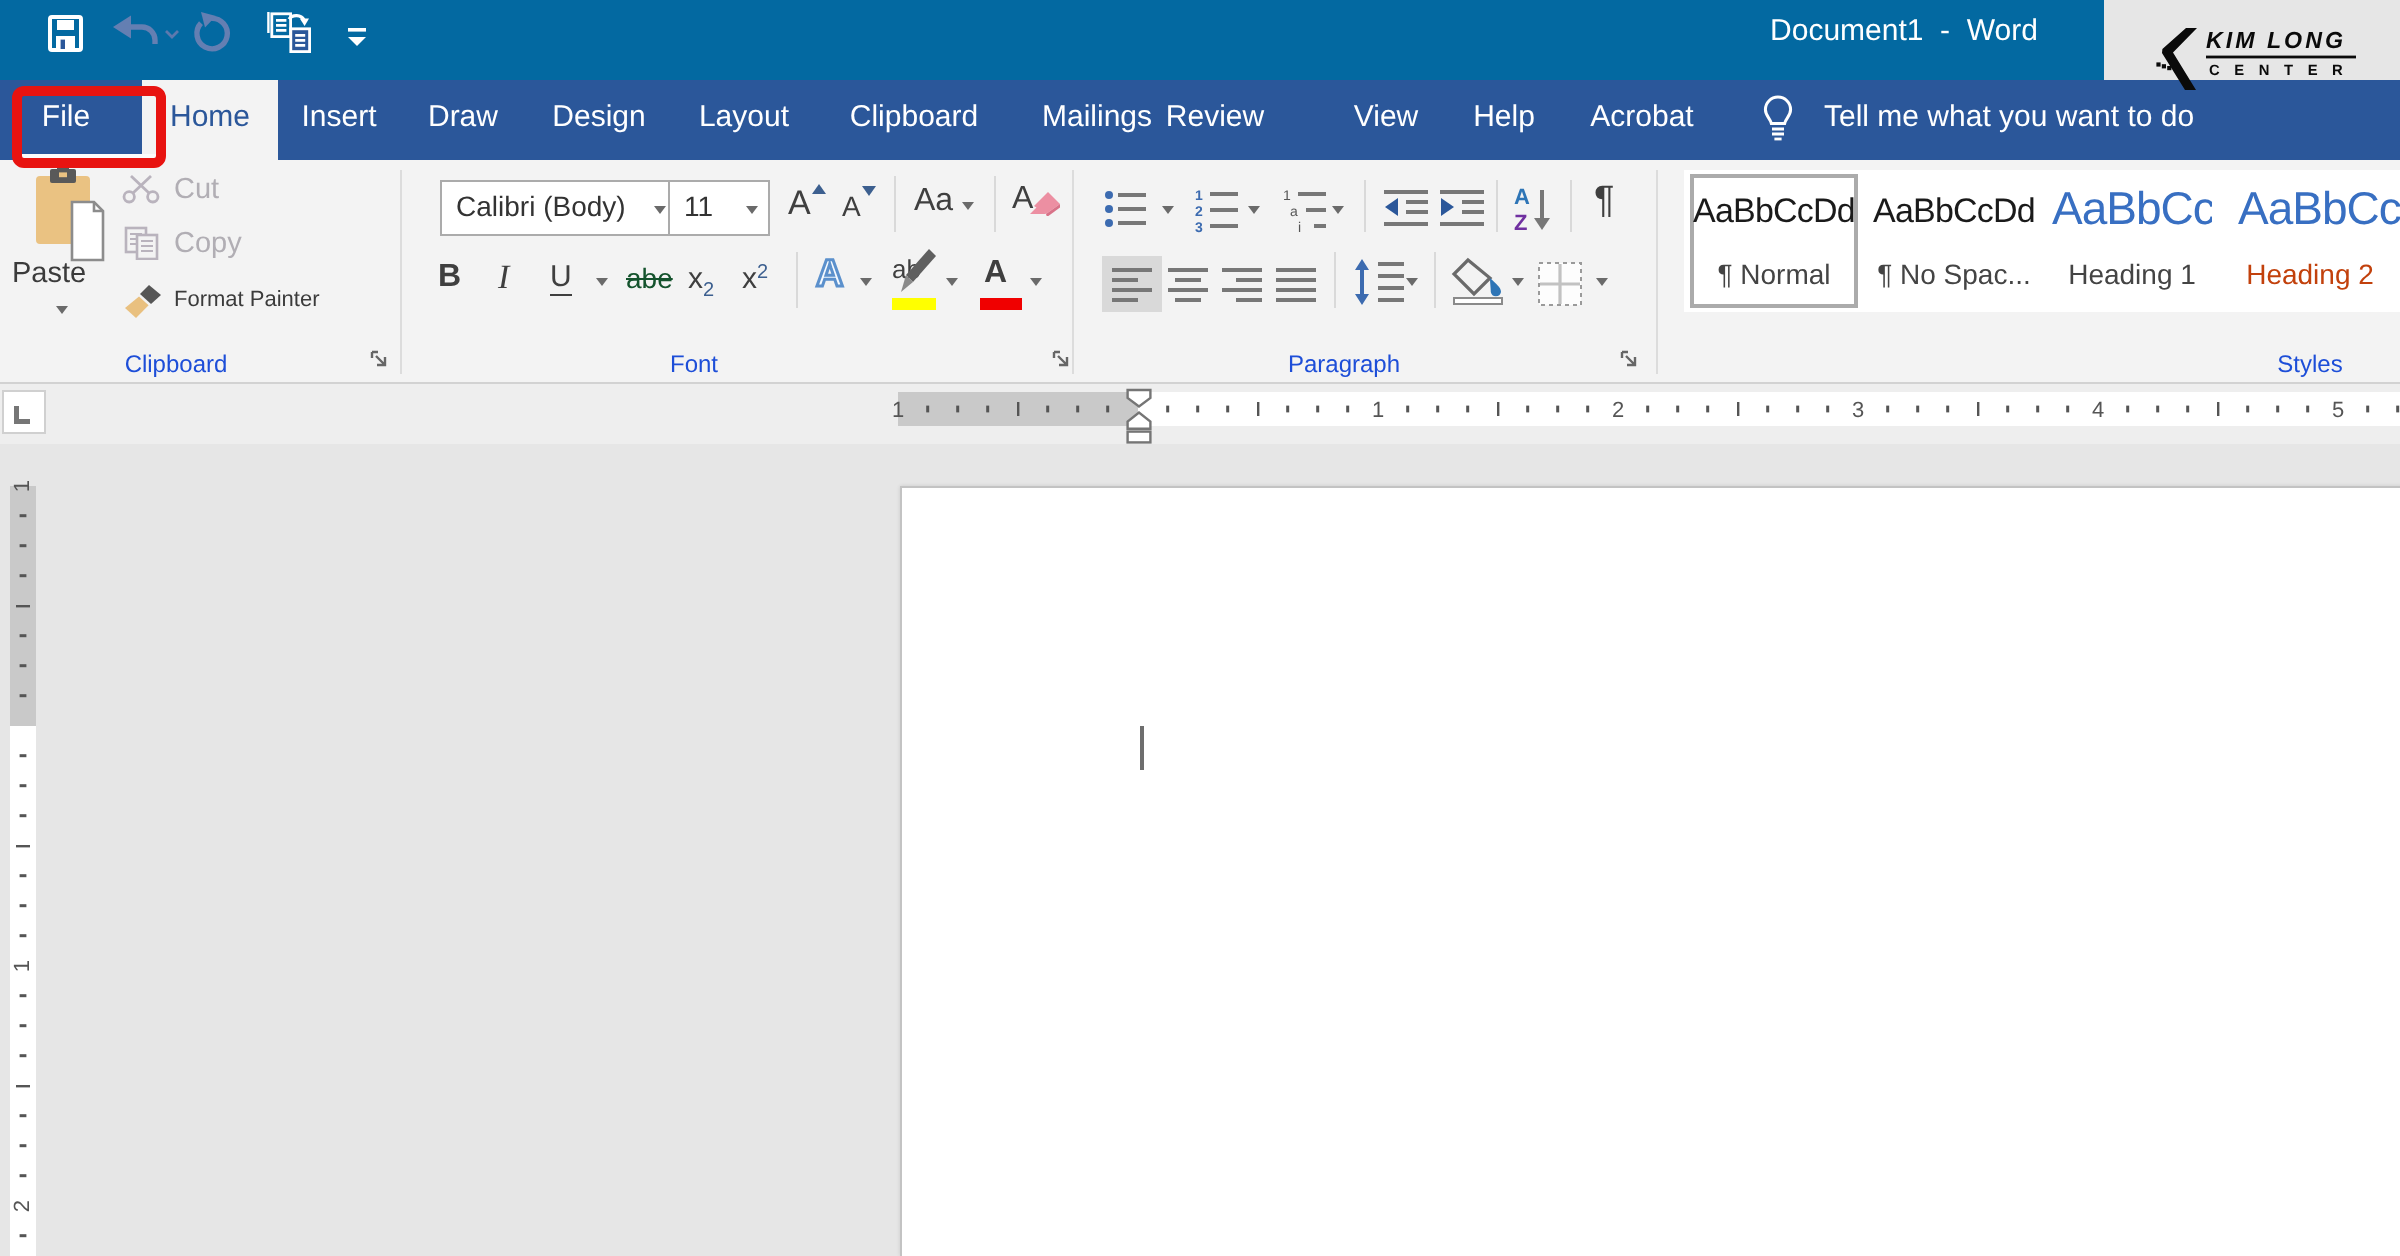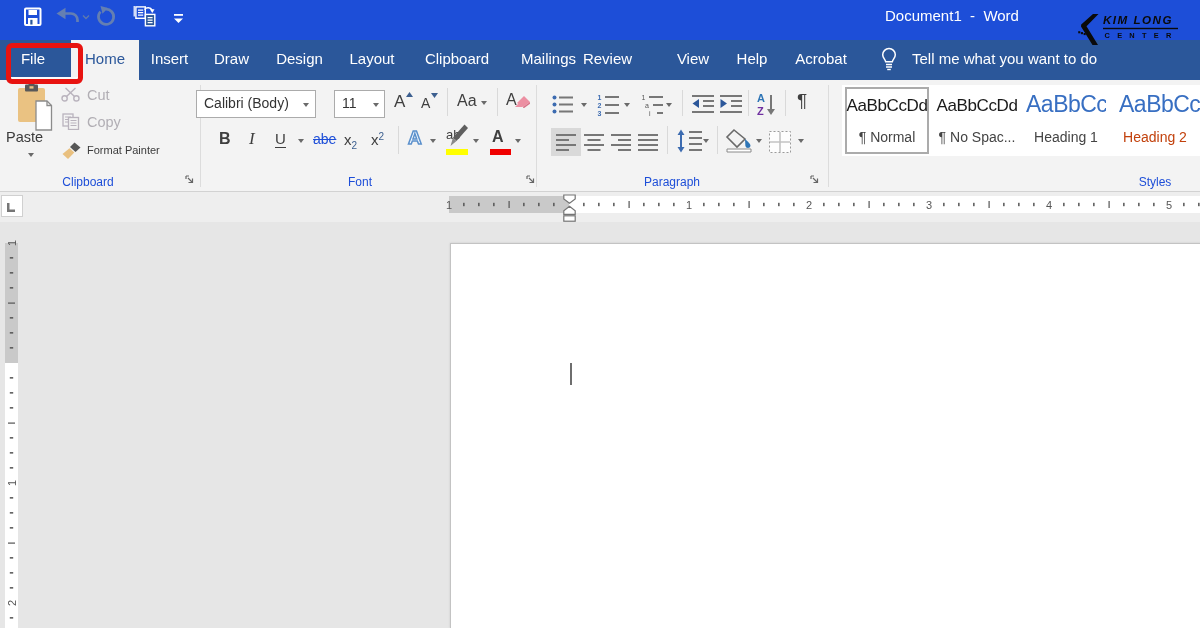--- a/index.html
+++ b/index.html
@@ -1,20 +1,20 @@
 <!DOCTYPE html>
 <html><head>
 <meta charset="utf-8">
 <style>
   * { margin:0; padding:0; box-sizing:border-box; }
   html,body { width:1200px; height:628px; overflow:hidden; }
   body { font-family:"Liberation Sans", sans-serif; position:relative; background:#e6e6e6; }
   .abs { position:absolute; }
   
-  #titlebar { left:0; top:0; width:1200px; height:40px; background:#1d4ed8; }
+  #titlebar { left:0; top:0; width:1052px; height:40px; background:#0369a1; }
   #tabrow   { left:0; top:40px; width:1200px; height:40px; background:#2b579a; }
   .tab { position:absolute; top:0; height:40px; color:#fff; font-size:15px; line-height:37px; text-align:center; }
   #hometab { position:absolute; left:71px; top:0; width:68px; height:40px; background:#f3f3f3; color:#2b579a; font-size:15px; line-height:37px; text-align:center; }
   #redrect { position:absolute; left:6px; top:3px; width:77px; height:41px; border:5px solid #e81310; border-radius:6px; z-index:30; }
   #ribbon { left:0; top:80px; width:1200px; height:112px; background:#f3f3f3; border-bottom:1px solid #d2d2d2; }
   .gsep { position:absolute; top:5px; width:1px; height:102px; background:#dcdcdc; }
   .glabel { position:absolute; top:95px; font-size:12px; color:#1d4ed8; white-space:nowrap; }
   .launcher { position:absolute; top:95px; width:10px; height:10px; }
   .ssep { position:absolute; width:1px; background:#d9d9d9; }
   #rulerrow { left:0; top:192px; width:1200px; height:30px; background:#eeeeee; }
@@ -138,21 +138,21 @@
   <svg class="abs" style="left:62px;top:62px" width="20" height="19" viewBox="0 0 20 19">
     <path d="M12.5 0.5 L18.5 5.5 L13.5 10 L8 5 Z" fill="#565656"></path>
     <path d="M7.5 6.2 L12.3 10.6 L6 17 L0.5 12 Z" fill="#e9c07f"></path>
   </svg>
   <div class="abs" style="left:87px;top:64px;font-size:11px;color:#3b3b3b;">Format Painter</div>
   <div class="glabel" style="left:48px;width:80px;text-align:center;">Clipboard</div>
   <svg class="launcher" style="left:185px;" width="10" height="10" viewBox="0 0 10 10">
     <path d="M1 1 L1 4 M1 1 L4 1 M3 3 L7.5 7.5 M7.5 3.5 L7.5 7.5 L3.5 7.5" stroke="#666" fill="none" stroke-width="1.2"></path>
   </svg>
 
-  <div class="combo" style="left:196px;width:120px;">
+  <div class="combo" style="left:220px;width:120px;">
     <div style="padding:4px 0 0 7px;">Calibri (Body)</div>
     <div class="caret" style="right:6px;top:12px;"></div>
   </div>
   <div class="combo" style="left:334px;width:51px;">
     <div style="padding:4px 0 0 7px;">11</div>
     <div class="caret" style="right:5px;top:12px;"></div>
   </div>
   <div class="abs" style="left:394px;top:12px;font-size:17px;color:#3f3f3f;">A</div>
   <svg class="abs" style="left:405px;top:11px" width="10" height="8" viewBox="0 0 10 8">
       <path d="M1 6 L4.5 1 L8 6 Z" fill="#3c5f8f"></path>
@@ -169,37 +169,37 @@
   <svg class="abs" style="left:514px;top:14px" width="18" height="14" viewBox="0 0 18 14">
     <path d="M3 9 L10 2 L16 8 L9 13 Z" fill="#ec8fa2"></path>
     <path d="M9 13 L16 8 L16 9.8 L9.5 14.5 Z" fill="#d87288"></path>
     <path d="M1 13 L5 9 L9 13 Z" fill="#ec8fa2"></path>
   </svg>
 
   <div class="abs" style="left:219px;top:50px;font-size:16px;font-weight:bold;color:#3f3f3f;">B</div>
   <div class="abs" style="left:249px;top:49px;font-size:17px;font-style:italic;font-family:'Liberation Serif',serif;color:#3f3f3f;">I</div>
   <div class="abs" style="left:275px;top:50px;font-size:15px;color:#3f3f3f;border-bottom:1.6px solid #3f3f3f;line-height:17px;">U</div>
   <div class="caret" style="left:298px;top:59px;"></div>
-  <div class="abs" style="left:313px;top:51px;font-size:14px;color:#1d4ed8;text-decoration:line-through;">abe</div>
+  <div class="abs" style="left:313px;top:51px;font-size:14px;color:#14532d;text-decoration:line-through;">abe</div>
   <div class="abs" style="left:344px;top:51px;font-size:15px;color:#3f3f3f;">x<span style="font-size:10px;color:#3c5f8f;vertical-align:-4px;">2</span></div>
   <div class="abs" style="left:371px;top:51px;font-size:15px;color:#3f3f3f;">x<span style="font-size:10px;color:#3c5f8f;vertical-align:5px;">2</span></div>
   <div class="ssep" style="left:398px;top:46px;height:28px;"></div>
   <div class="abs" style="left:408px;top:47px;font-size:19px;font-weight:bold;color:#f5faff;-webkit-text-stroke:1.5px #5b90cc;">A</div>
   <div class="caret" style="left:430px;top:59px;"></div>
   <div class="abs" style="left:446px;top:47px;font-size:13px;color:#3f3f3f;">ab</div>
   <svg class="abs" style="left:448px;top:44px" width="22" height="28" viewBox="0 0 22 28">
     <path d="M16.5 0.5 L20 4 L8.5 17 L5 13.5 Z" fill="#5f5f5f"></path>
     <path d="M5 13.5 L8.5 17 L2.5 22 Z" fill="#8a8a8a"></path>
   </svg>
   <div class="abs" style="left:446px;top:69px;width:22px;height:5.5px;background:#ffff00;"></div>
   <div class="caret" style="left:473px;top:59px;"></div>
   <div class="abs" style="left:492px;top:48px;font-size:16px;font-weight:bold;color:#3f3f3f;">A</div>
   <div class="abs" style="left:490px;top:69px;width:21px;height:5.5px;background:#f00000;"></div>
   <div class="caret" style="left:515px;top:59px;"></div>
-  <div class="glabel" style="left:320px;width:80px;text-align:center;">Font</div>
+  <div class="glabel" style="left:307px;width:80px;text-align:center;">Font</div>
   <svg class="launcher" style="left:526px;" width="10" height="10" viewBox="0 0 10 10">
     <path d="M1 1 L1 4 M1 1 L4 1 M3 3 L7.5 7.5 M7.5 3.5 L7.5 7.5 L3.5 7.5" stroke="#666" fill="none" stroke-width="1.2"></path>
   </svg>
 
   <svg class="abs" style="left:552px;top:14px" width="22" height="22" viewBox="0 0 22 22">
     <g fill="#3c6bb0">
         <circle cx="2.5" cy="3.5" r="2"></circle>
         <circle cx="2.5" cy="10.5" r="2"></circle>
         <circle cx="2.5" cy="17.5" r="2"></circle>
       </g>

